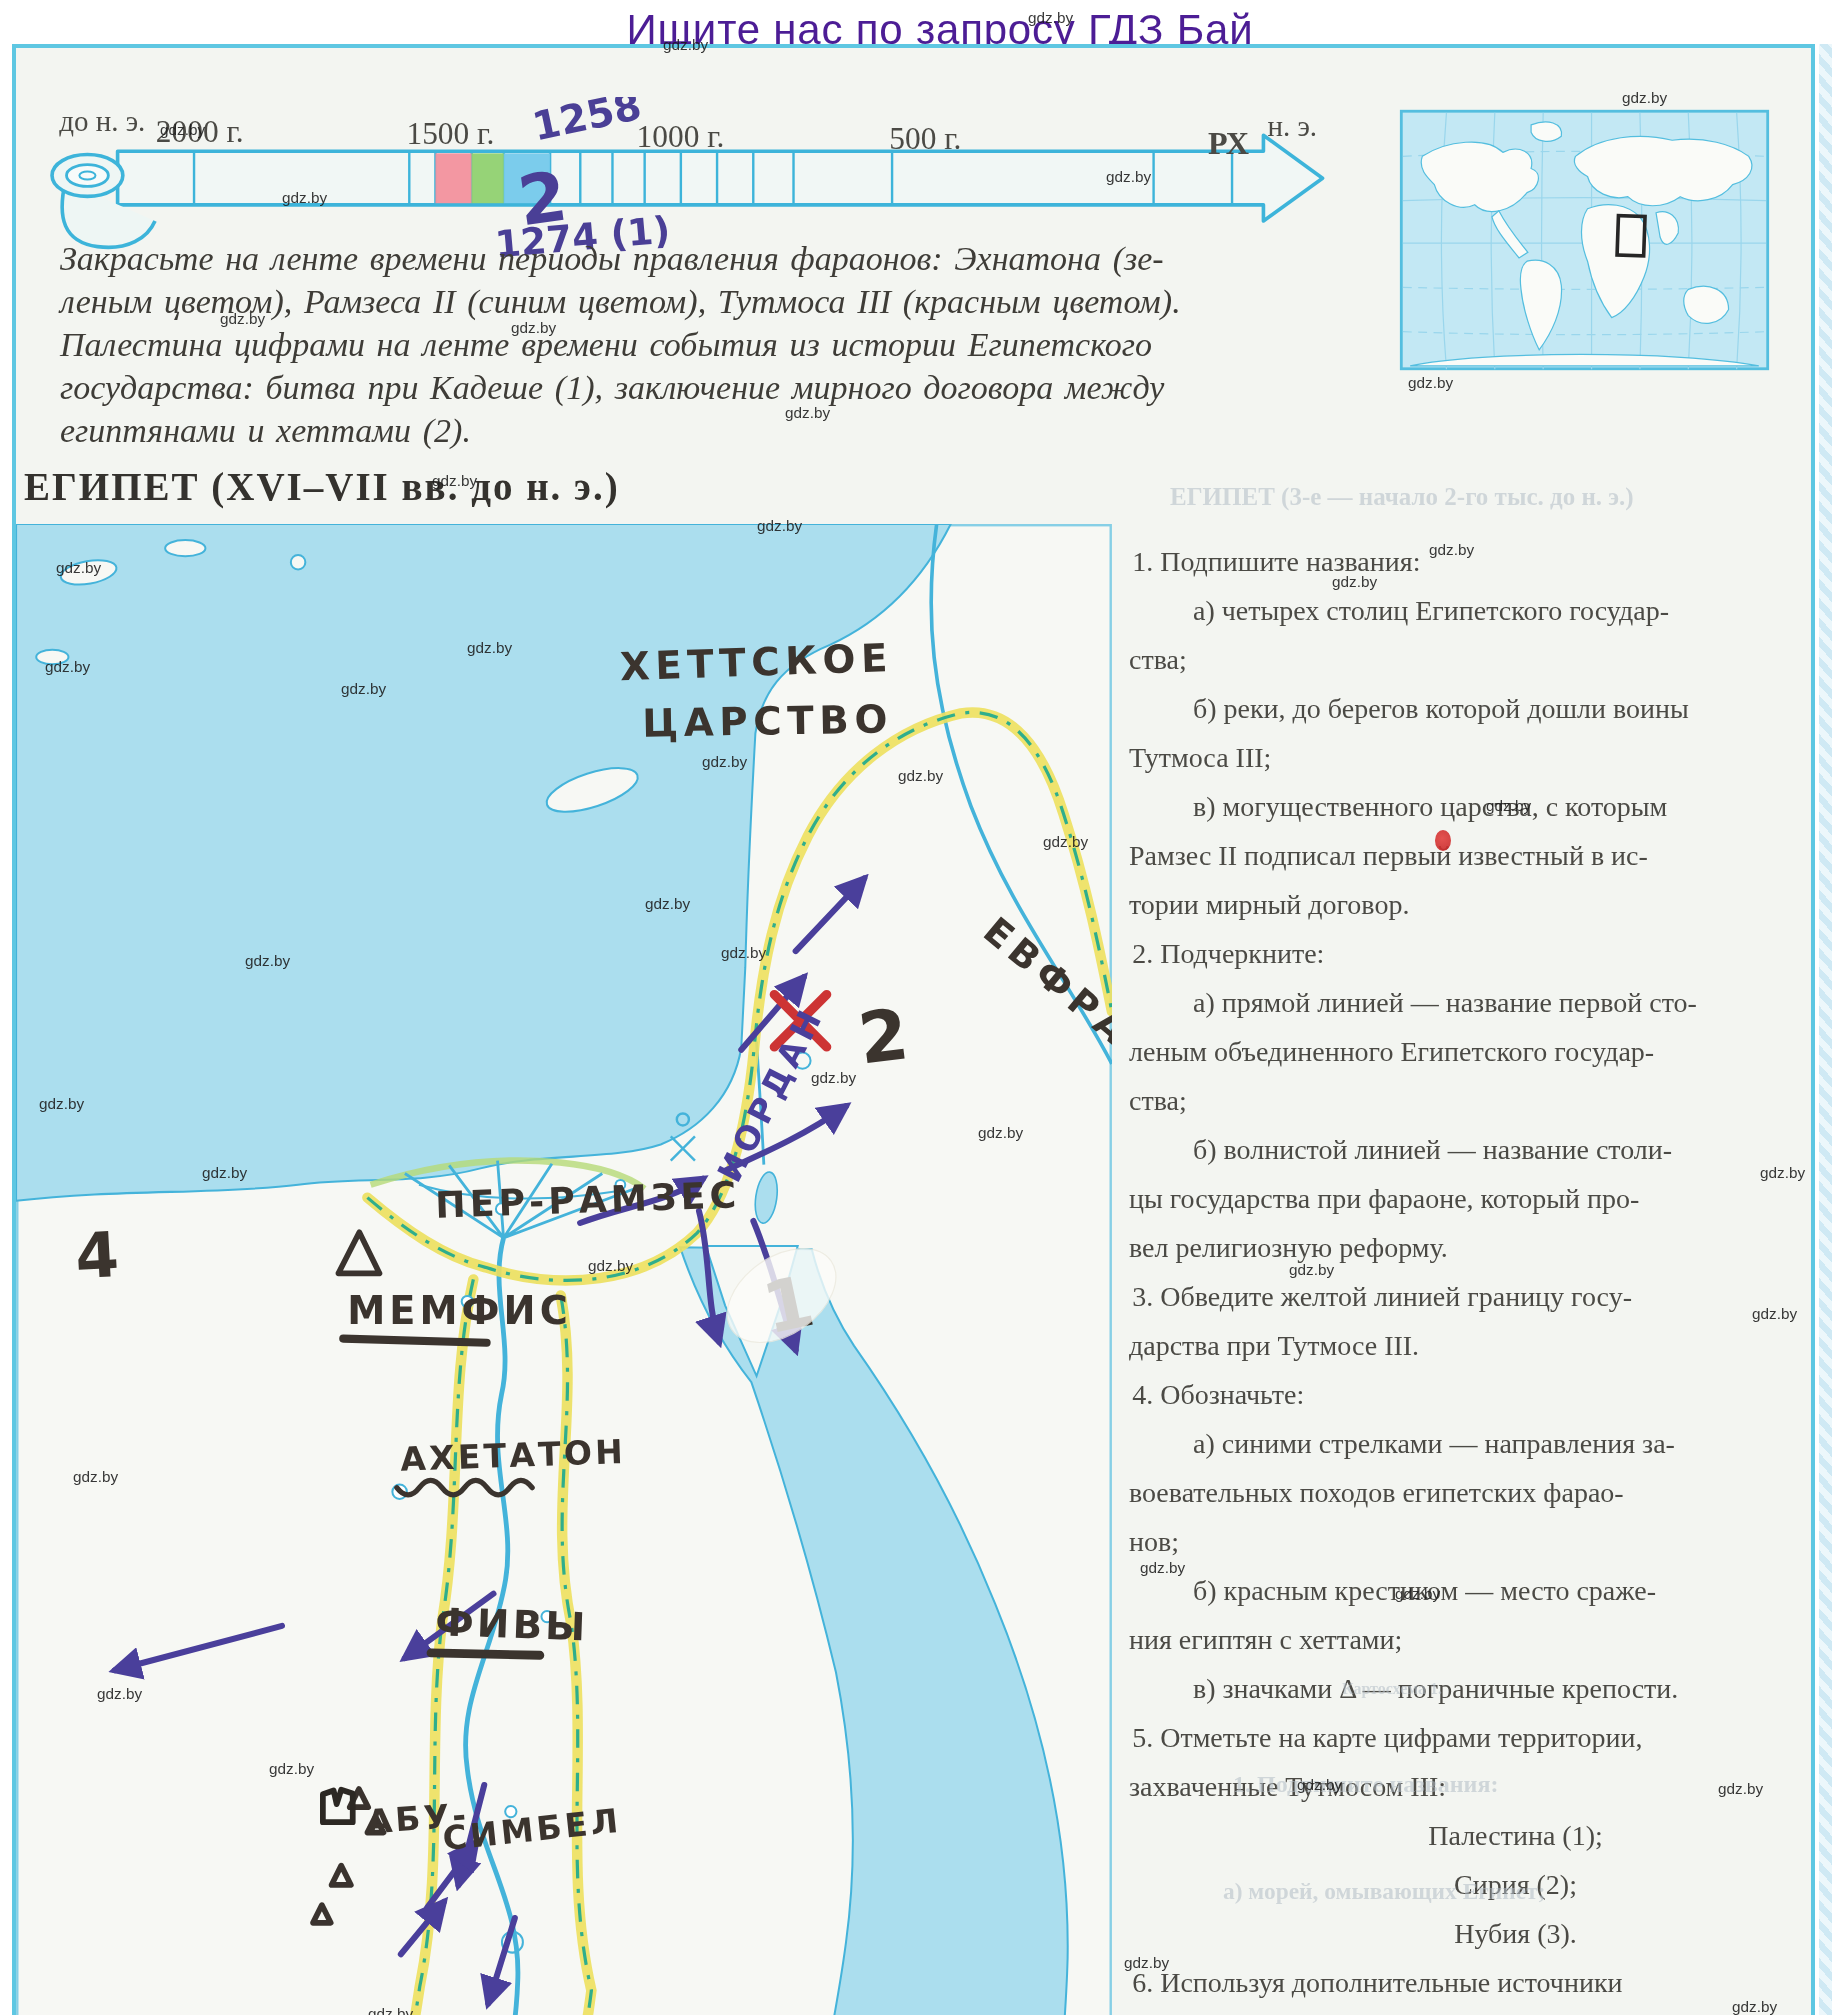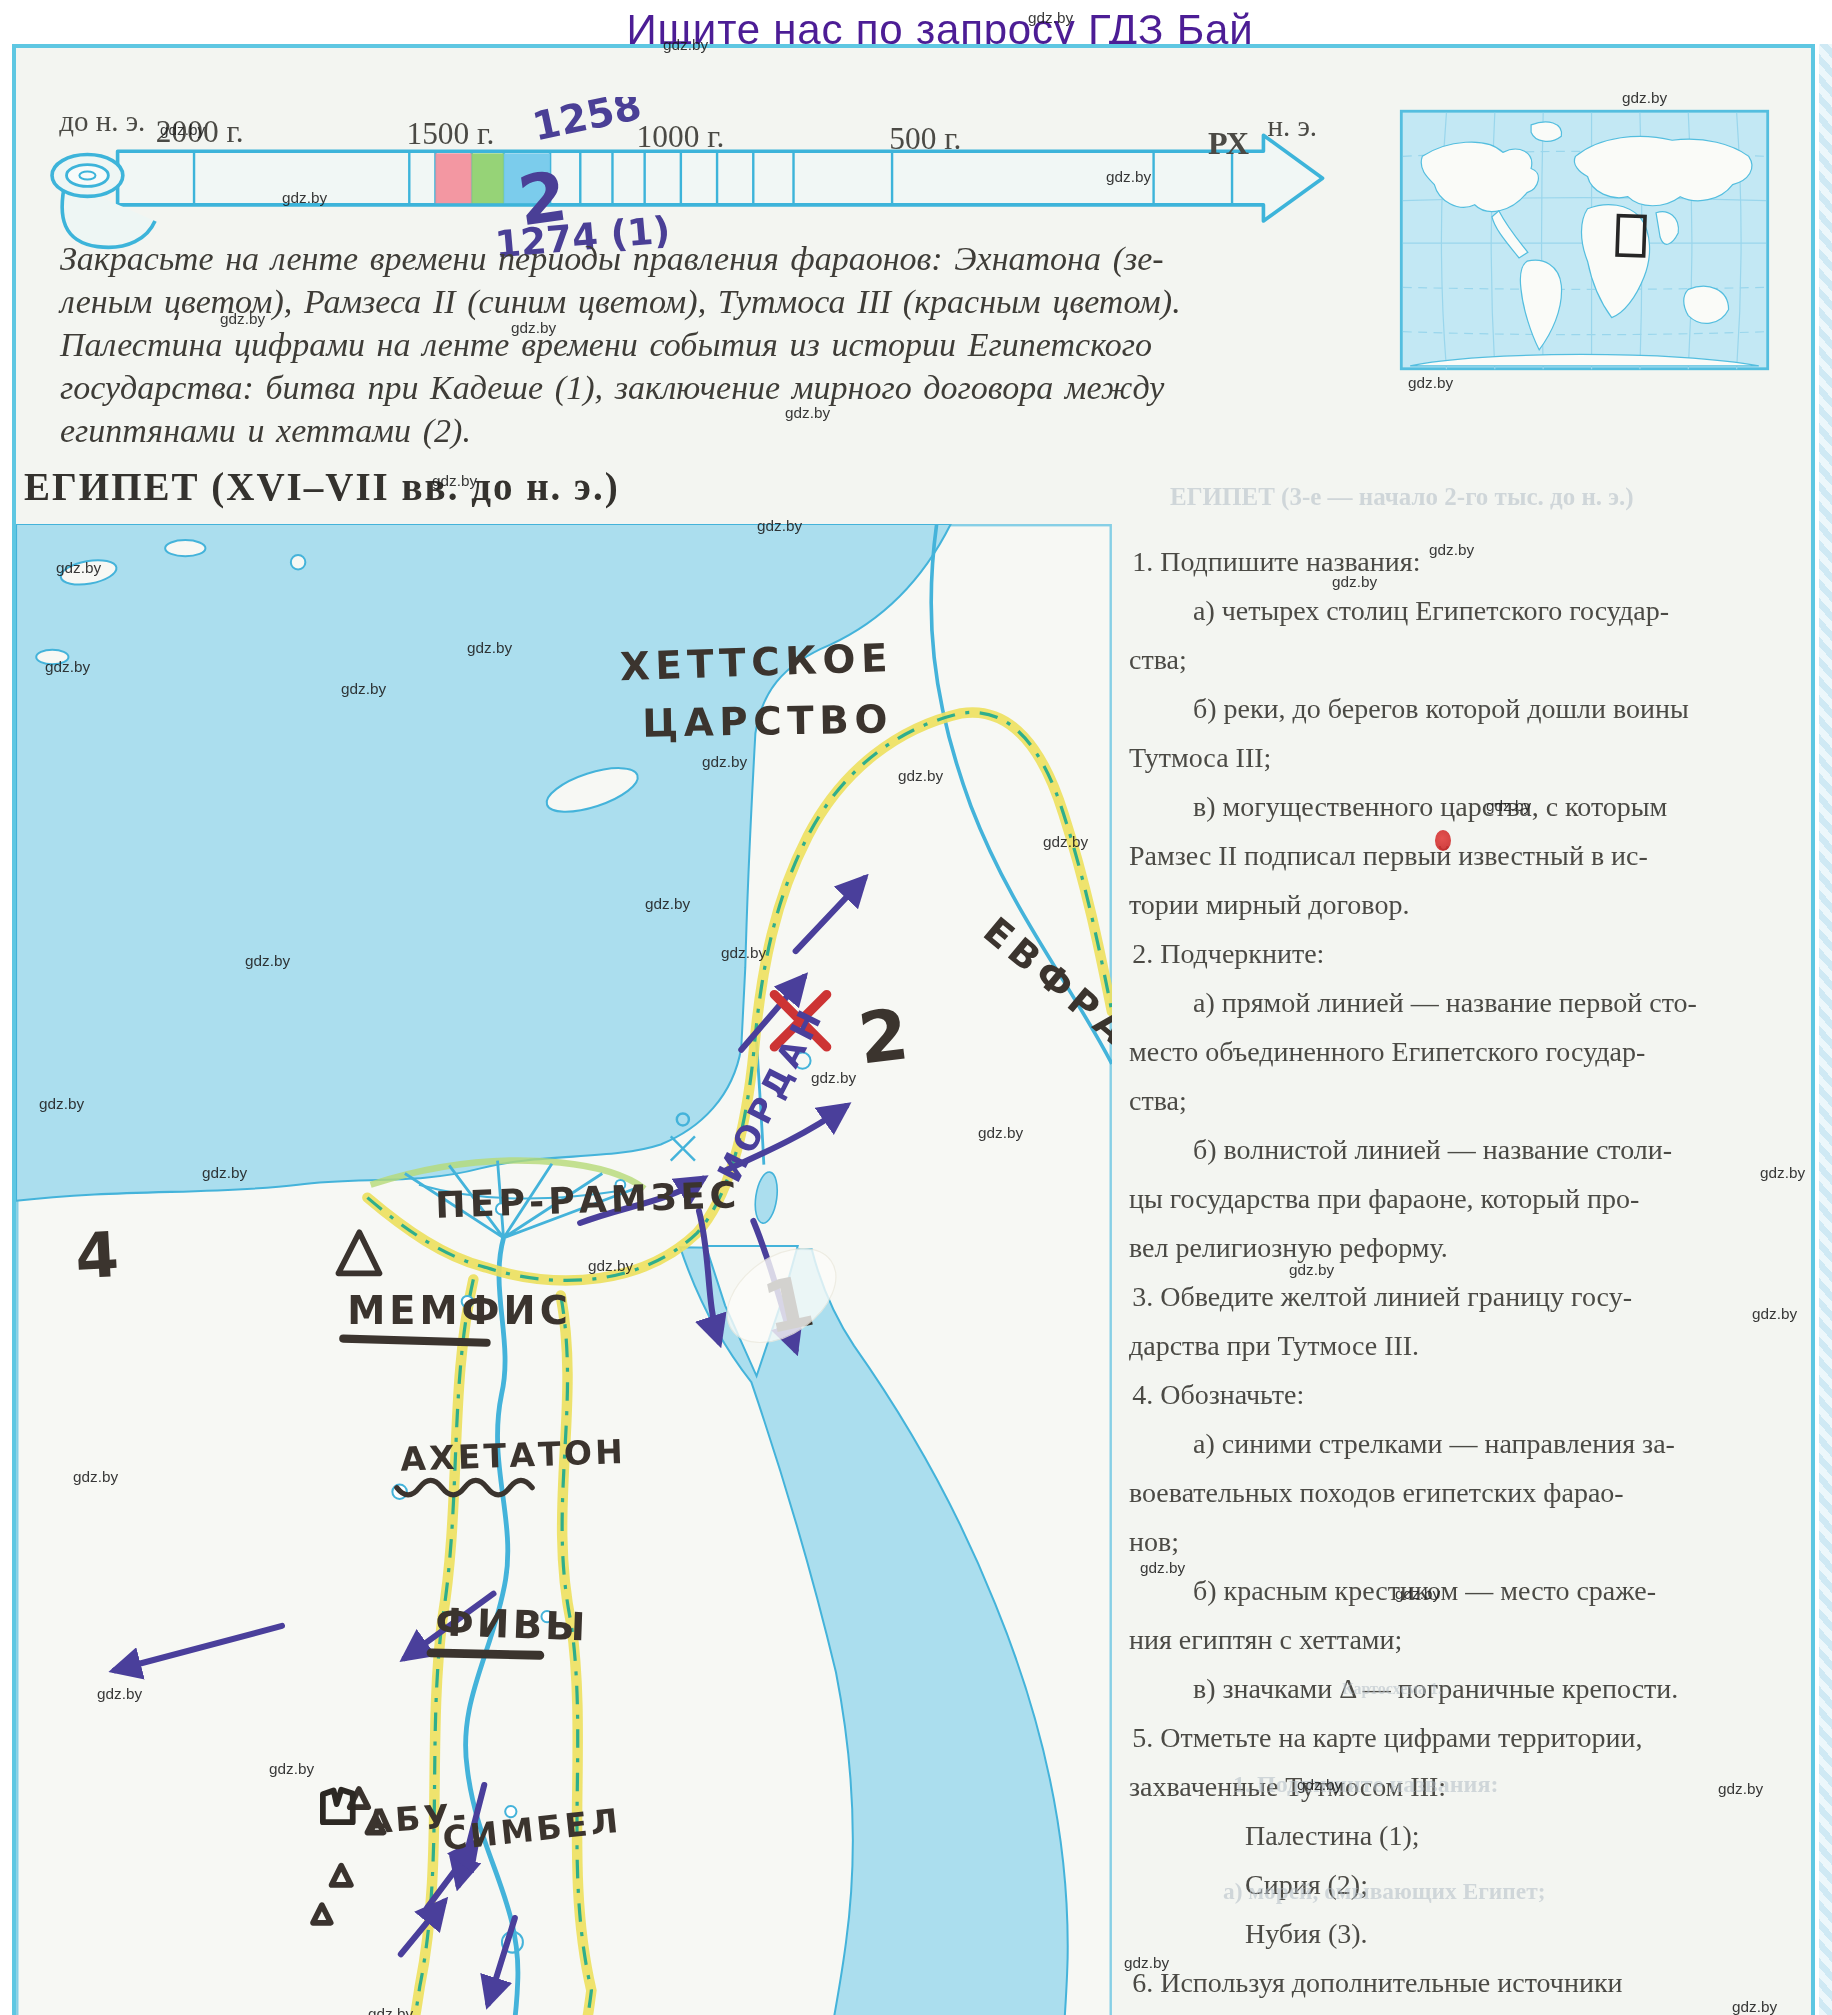--- a/index.html
+++ b/index.html
@@ -25,21 +25,21 @@
     letter-spacing:2px;color:#34322e;white-space:nowrap;}
 
   .map-svg{position:absolute;left:16px;top:524px;}
 
   .tasks{position:absolute;left:1129px;top:537px;width:697px;
     font-size:28px;line-height:49px;color:#4b4a45;}
   .tline{white-space:nowrap;}
   .tl-num{margin-left:3.2px;}
   .tl-sub{margin-left:64px;}
   .tl-cont{margin-left:0;}
-  .tl-item{margin-left:116px;}
+  .tl-item{margin-left:76px;text-align:center;}
 
   .ghost{position:absolute;color:#b3bdc6;opacity:.55;white-space:nowrap;font-weight:bold;}
 
   .red-dot{position:absolute;left:1435px;top:830px;width:16px;height:21px;border-radius:50%;
     background:radial-gradient(circle at 45% 40%,#e2403e,#c42425);opacity:.9;}
 
   .wm{position:absolute;font-family:"Liberation Sans",sans-serif;font-size:15.3px;color:#1c1c1c;
     opacity:.88;white-space:nowrap;}
 </style>
 </head>
@@ -271,21 +271,21 @@
     <div class="tline tl-num">1. Подпишите названия:</div>
     <div class="tline tl-sub">а) четырех столиц Египетского государ-</div>
     <div class="tline tl-cont">ства;</div>
     <div class="tline tl-sub">б) реки, до берегов которой дошли воины</div>
     <div class="tline tl-cont">Тутмоса III;</div>
     <div class="tline tl-sub">в) могущественного царства, с которым</div>
     <div class="tline tl-cont">Рамзес II подписал первый известный в ис-</div>
     <div class="tline tl-cont">тории мирный договор.</div>
     <div class="tline tl-num">2. Подчеркните:</div>
     <div class="tline tl-sub">а) прямой линией — название первой сто-</div>
-    <div class="tline tl-cont">место объединенного Египетского государ-</div>
+    <div class="tline tl-cont">леным объединенного Египетского государ-</div>
     <div class="tline tl-cont">ства;</div>
     <div class="tline tl-sub">б) волнистой линией — название столи-</div>
     <div class="tline tl-cont">цы государства при фараоне, который про-</div>
     <div class="tline tl-cont">вел религиозную реформу.</div>
     <div class="tline tl-num">3. Обведите желтой линией границу госу-</div>
     <div class="tline tl-cont">дарства при Тутмосе III.</div>
     <div class="tline tl-num">4. Обозначьте:</div>
     <div class="tline tl-sub">а) синими стрелками — направления за-</div>
     <div class="tline tl-cont">воевательных походов египетских фарао-</div>
     <div class="tline tl-cont">нов;</div>

